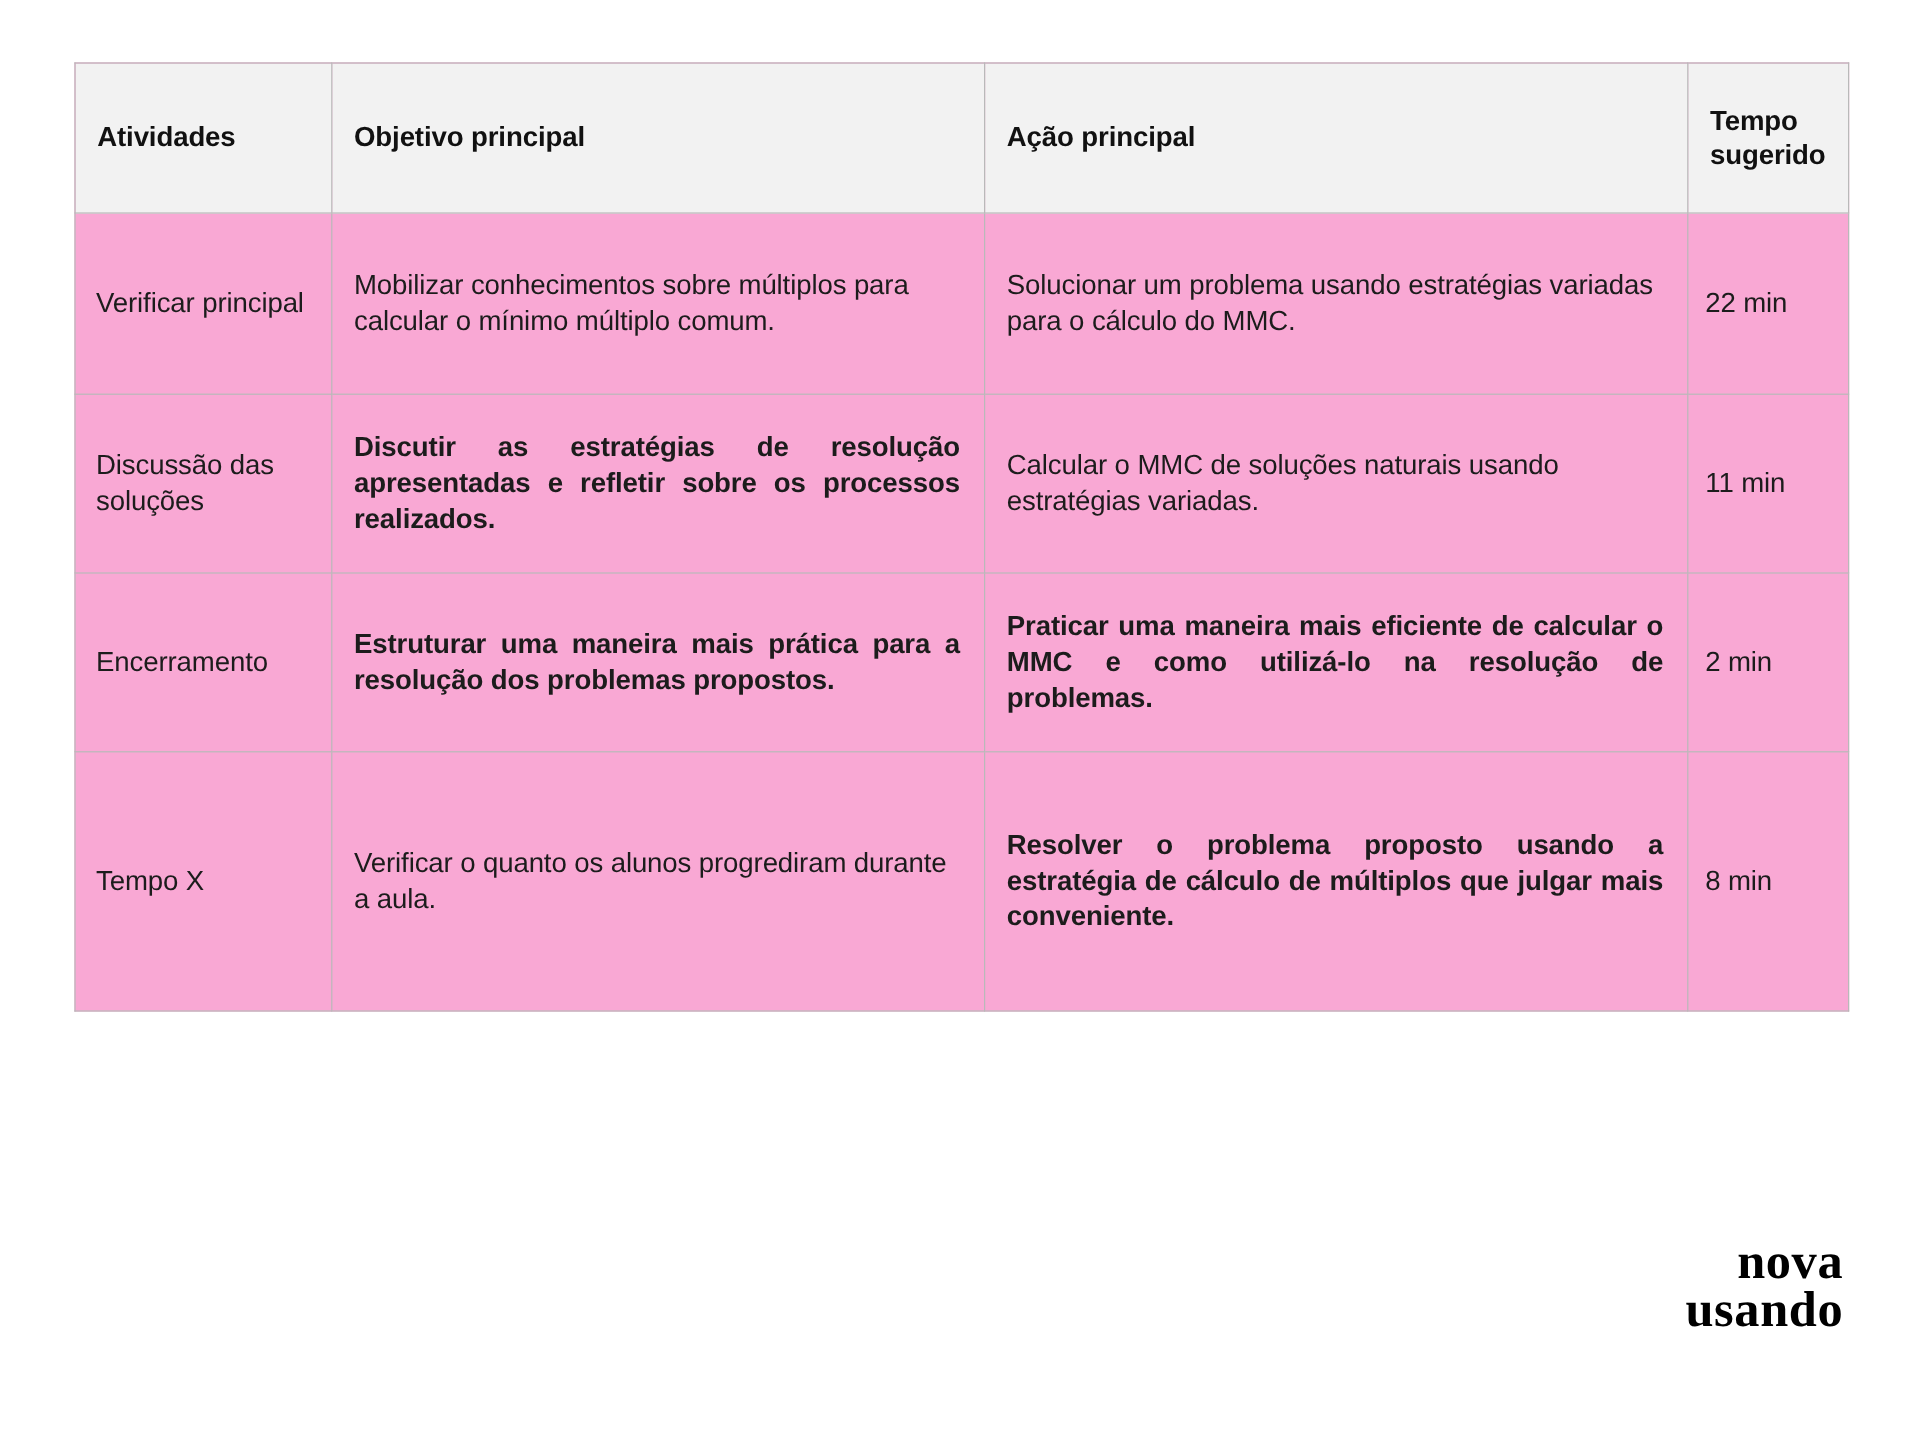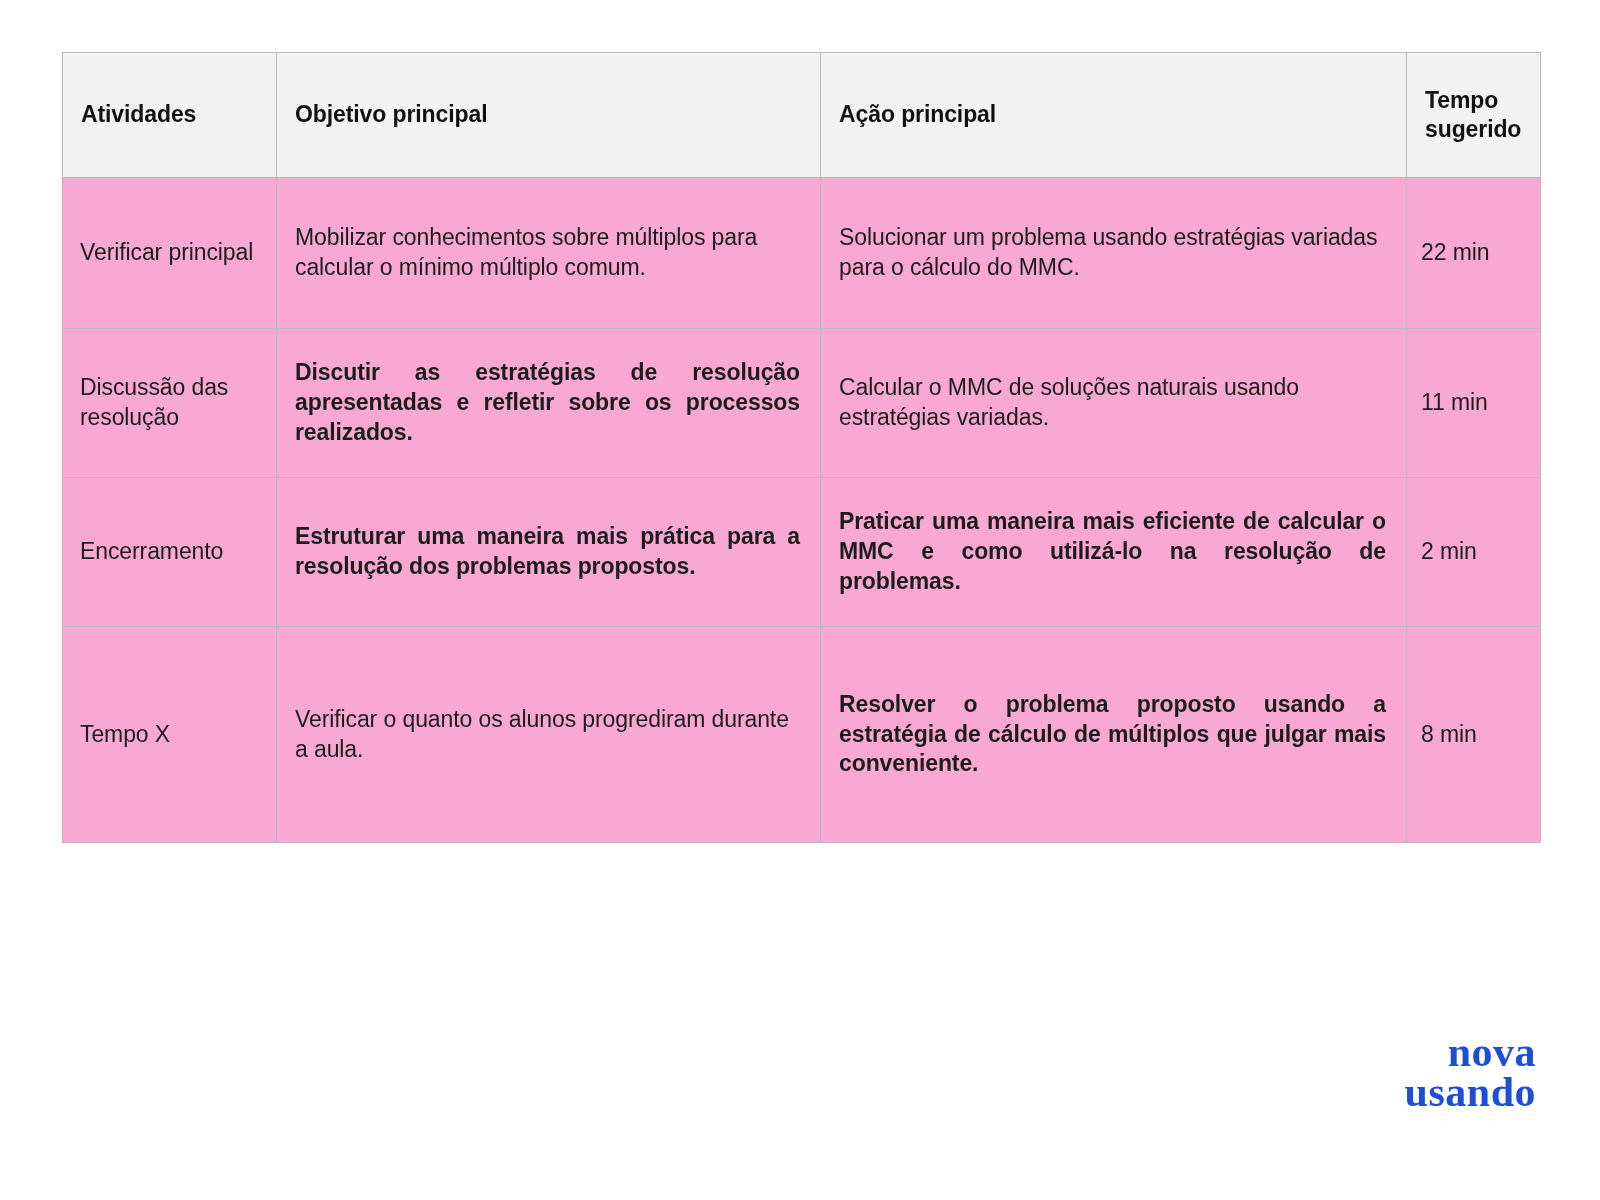--- a/index.html
+++ b/index.html
@@ -91,21 +91,21 @@
   .brand {
     position: absolute;
     right: 64px;
     top: 1032px;
     width: 180px;
     text-align: right;
     font-family: "Liberation Serif", serif;
     font-weight: bold;
     font-size: 42px;
     line-height: 0.96;
-    color: #1d4ed8;
+    color: #000000;
     letter-spacing: 0.5px;
     user-select: none;
   }
   .brand .line { display: block; }
 </style>
 </head>
 <body>
 
 <div class="page">
 
@@ -145,21 +145,21 @@
         <td class="col-action">
           <div class="cellpad">Solucionar um problema usando estratégias variadas para o cálculo do MMC.</div>
         </td>
         <td class="col-time">
           <div class="cellpad">22  min</div>
         </td>
       </tr>
 
       <tr class="r3">
         <td class="col-activity">
-          <div class="cellpad">Discussão das resolução</div>
+          <div class="cellpad">Discussão das soluções</div>
         </td>
         <td class="col-objective justify">
           <div class="cellpad">Discutir as estratégias de resolução apresentadas e refletir sobre os processos realizados.</div>
         </td>
         <td class="col-action">
           <div class="cellpad">Calcular o MMC de soluções naturais usando estratégias variadas.</div>
         </td>
         <td class="col-time">
           <div class="cellpad">11 min</div>
         </td>

